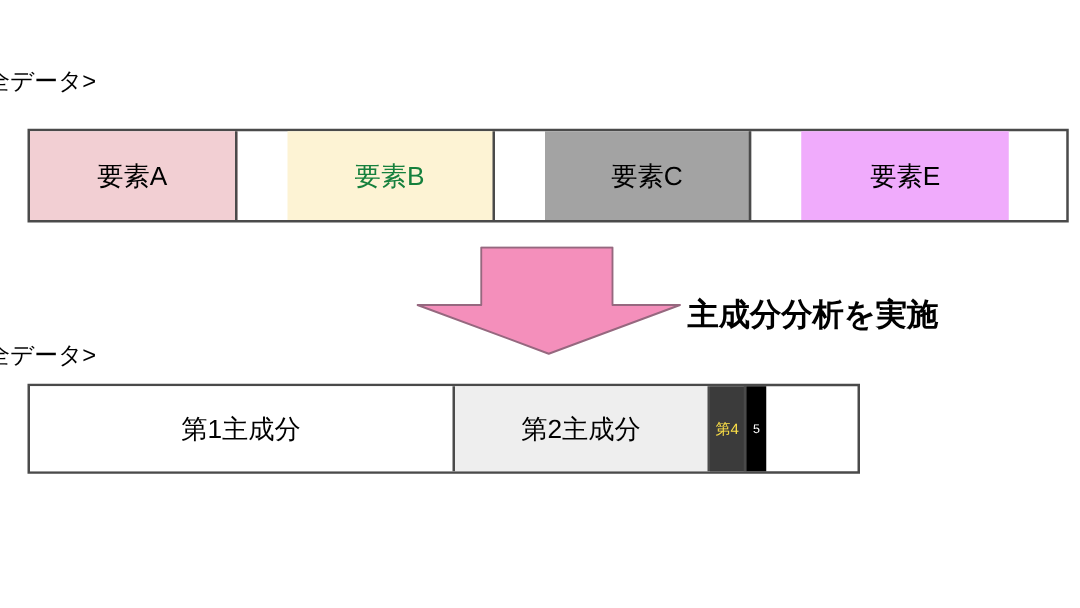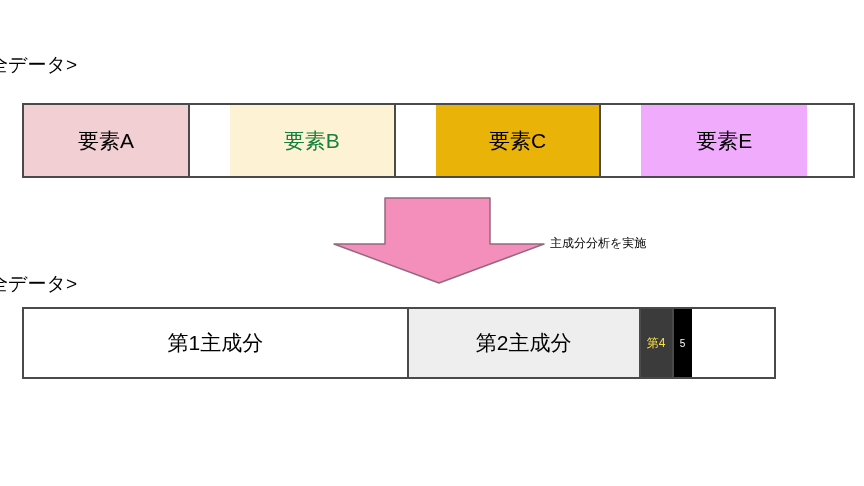--- a/index.html
+++ b/index.html
@@ -24,21 +24,21 @@
   .dataset-label.top { top: 52px; }
   .dataset-label.bottom { top: 271px; }
   .bar-row {
     position: absolute;
     left: 22px;
     display: flex;
     box-sizing: border-box;
     border: 2px solid #4a4a4a;
   }
   .bar-row.top { top: 103px; width: 833px; height: 75px; gap: 40px; }
-  .bar-row.bottom { top: 307px; width: 754px; height: 72px; }
+  .bar-row.bottom { top: 307px; width: 666px; height: 72px; }
   .seg {
     box-sizing: border-box;
     display: flex;
     align-items: center;
     justify-content: center;
     border-right: 2px solid #4a4a4a;
     font-size: 21px;
     overflow: hidden;
     white-space: nowrap;
   }
@@ -50,40 +50,41 @@
     position: absolute;
     left: 333px;
     top: 197px;
     width: 212px;
     height: 88px;
   }
   .arrow-caption {
     position: absolute;
     left: 550px;
     top: 235px;
-    font-size: 12px;
+    font-size: 25px;
     color: #000000;
     white-space: nowrap;
+    font-weight: bold;
   }
 </style>
 </head>
 <body>
 
 <div class="canvas">
 
   <div class="dataset-label top">全データ&gt;</div>
 
   <div class="bar-row top">
     <div class="seg" style="width: 20%; background: rgb(242, 207, 211); color: rgb(0, 0, 0);">
       <span>要素A</span>
     </div>
     <div class="seg" style="width: 20%; background: rgb(253, 243, 212); color: #15803d;">
       <span>要素B</span>
     </div>
-    <div class="seg" style="width: 20%; background: #eab308; color: rgb(0, 0, 0);">
+    <div class="seg" style="width: 20%; background: #a3a3a3; color: rgb(0, 0, 0);">
       <span>要素C</span>
     </div>
     <div class="seg" style="width: 20%; background: #f0abfc; color: rgb(0, 0, 0);">
       <span>要素E</span>
     </div>
   </div>
 
   <svg class="block-arrow" viewBox="0 0 212 88" preserveAspectRatio="none">
     <polygon points="52,1 157,1 157,47 211,47 106,86 1,47 52,47" stroke-width="1.5" stroke-linejoin="round" style="fill: rgb(244, 143, 187); stroke: rgb(150, 104, 127);"></polygon>
   </svg>

